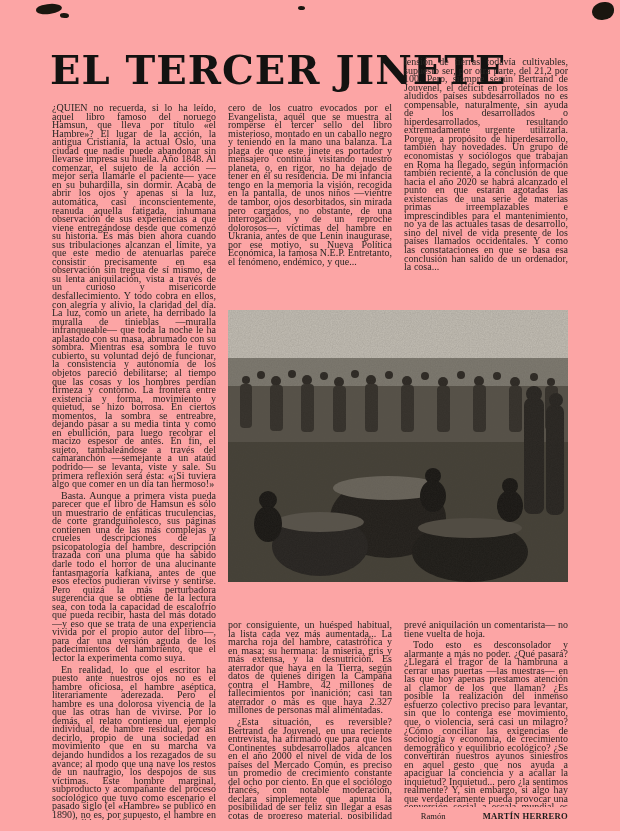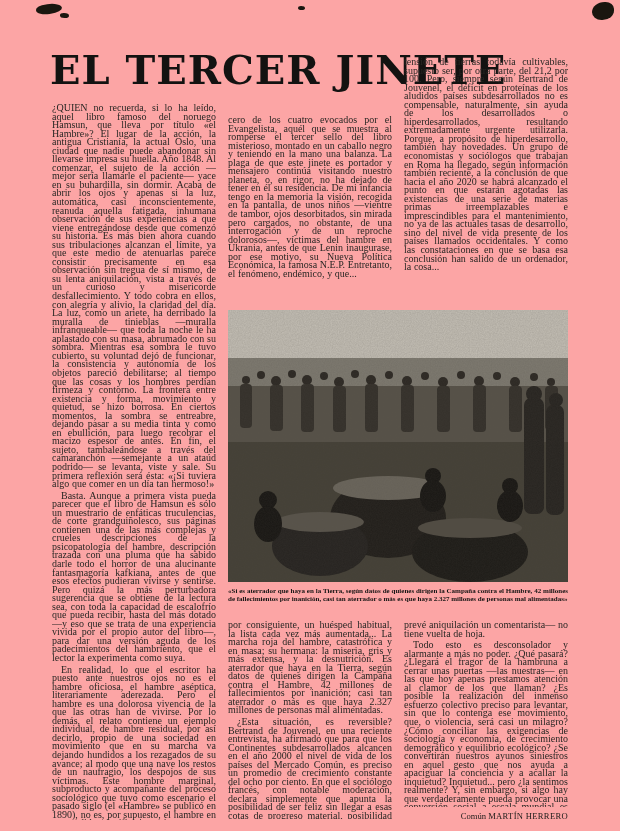--- a/index.html
+++ b/index.html
@@ -29,42 +29,42 @@
   }
 
   .colblock {
     position: absolute; overflow: hidden;
     text-align: justify; font-size: 10px; line-height: 8.55px;
     color: #292724; word-spacing: 0.2px;
   }
   .colblock p { margin: 0 0 3px 0; text-indent: 9px; }
   .colblock p:first-child { text-indent: 0; }
   .col1    { left: 52px;  top: 104px; width: 164px; height: 716px; }
-  .col2top { left: 228px; top: 116px; width: 164px; height: 202px; }
+  .col2top { left: 228px; top: 104px; width: 164px; height: 202px; }
   .col3top { left: 404px; top: 58px;  width: 164px; height: 248px; }
   .col2bot { left: 228px; top: 621px; width: 164px; height: 198px; }
   .col3bot { left: 404px; top: 621px; width: 164px; height: 186px; }
 
   .photo {
     position: absolute; left: 228px; top: 310px; width: 340px; height: 272px;
     margin: 0; background: #6f6b63; overflow: hidden;
   }
   .photo svg { display: block; width: 340px; height: 272px; }
 
   .caption {
     position: absolute; left: 228px; top: 587px; width: 340px;
     font-size: 7px; line-height: 8.2px; font-weight: bold;
     text-align: justify; color: #161514;
   }
 
   .author {
     position: absolute; left: 380px; top: 811px; width: 188px;
     text-align: right; font-size: 8.6px; color: #1c1b19;
   }
-  .author .b { font-weight: normal; letter-spacing: 0.3px; }
+  .author .b { font-weight: bold; letter-spacing: 0.3px; margin-left: 35px; }
 </style>
 </head>
 <body>
 
 <div class="page">
 
   <div class="artifact a1"></div>
   <div class="artifact a2"></div>
   <div class="artifact a3"></div>
   <div class="artifact a4"></div>
@@ -152,29 +152,28 @@
           <circle cx="205" cy="166" r="8"></circle>
           <circle cx="282" cy="176" r="8"></circle>
         <ellipse cx="40" cy="214" rx="14" ry="18"></ellipse>
           <ellipse cx="205" cy="186" rx="13" ry="16"></ellipse>
         <ellipse cx="282" cy="196" rx="13" ry="16"></ellipse>
       </g>
       <rect width="340" height="272" filter="url(#grain)"></rect>
     </svg>
   </figure>
 
-  <div class="caption">«Si es aterrador que haya en la Tierra, según datos de quienes dirigen la Campaña contra el Hambre, 42 millones de fallecimientos por inanición, casi tan aterrador o más es que haya 2.327 millones de personas mal alimentadas»</div>
 
   <div class="colblock col2bot">
       <p>por consiguiente, un huésped habitual, la lista cada vez más aumentada... La marcha roja del hambre, catastrófica y en masa; su hermana: la miseria, gris y más extensa, y la desnutrición. Es aterrador que haya en la Tierra, según datos de quienes dirigen la Campaña contra el Hambre, 42 millones de fallecimientos por inanición; casi tan aterrador o más es que haya 2.327 millones de personas mal alimentadas.</p>
       <p>¿Esta situación, es reversible? Bertrand de Jouvenel, en una reciente entrevista, ha afirmado que para que los Continentes subdesarrollados alcancen en el año 2000 el nivel de vida de los países del Mercado Común, es preciso un promedio de crecimiento constante del ocho por ciento. En que el sociólogo francés, con notable moderación, declara simplemente que apunta la posibilidad de ser feliz sin llegar a esas cotas de progreso material, posibilidad una vez más conocida desde los remotos tiempos en que se empezara a contar el complejo aplicado de una civilización sin camisa... La ex-</p>
     </div>
   <div class="colblock col3bot">
       <p>prevé aniquilación un comentarista— no tiene vuelta de hoja.</p>
       <p>Todo esto es desconsolador y alarmante a más no poder. ¿Qué pasará? ¿Llegará el fragor de la hambruna a cerrar unas puertas —las nuestras— en las que hoy apenas prestamos atención al clamor de los que llaman? ¿Es posible la realización del inmenso esfuerzo colectivo preciso para levantar, sin que lo contenga ese movimiento, que, o violencia, será casi un milagro? ¿Cómo conciliar las exigencias de sociología y economía, de crecimiento demográfico y equilibrio ecológico? ¿Se convertirán nuestros ayunos siniestros en aquel gesto que nos ayuda a apaciguar la conciencia y a acallar la inquietud? Inquietud... pero ¿la sentimos realmente? Y, sin embargo, si algo hay que verdaderamente pueda provocar una conversión social a escala mundial es este espectro del hambre, sombra siniestra que, como la memoria de Hamsun, aunque hayan mudado, sigue en sus pesadillas sin redención</p>
     </div>
 
   <div class="author">
-    <span>Común</span>
+    <span>Ramón</span>
     <span class="b">MARTÍN HERRERO</span>
   </div>
 
 </div>
 
 </body></html>

